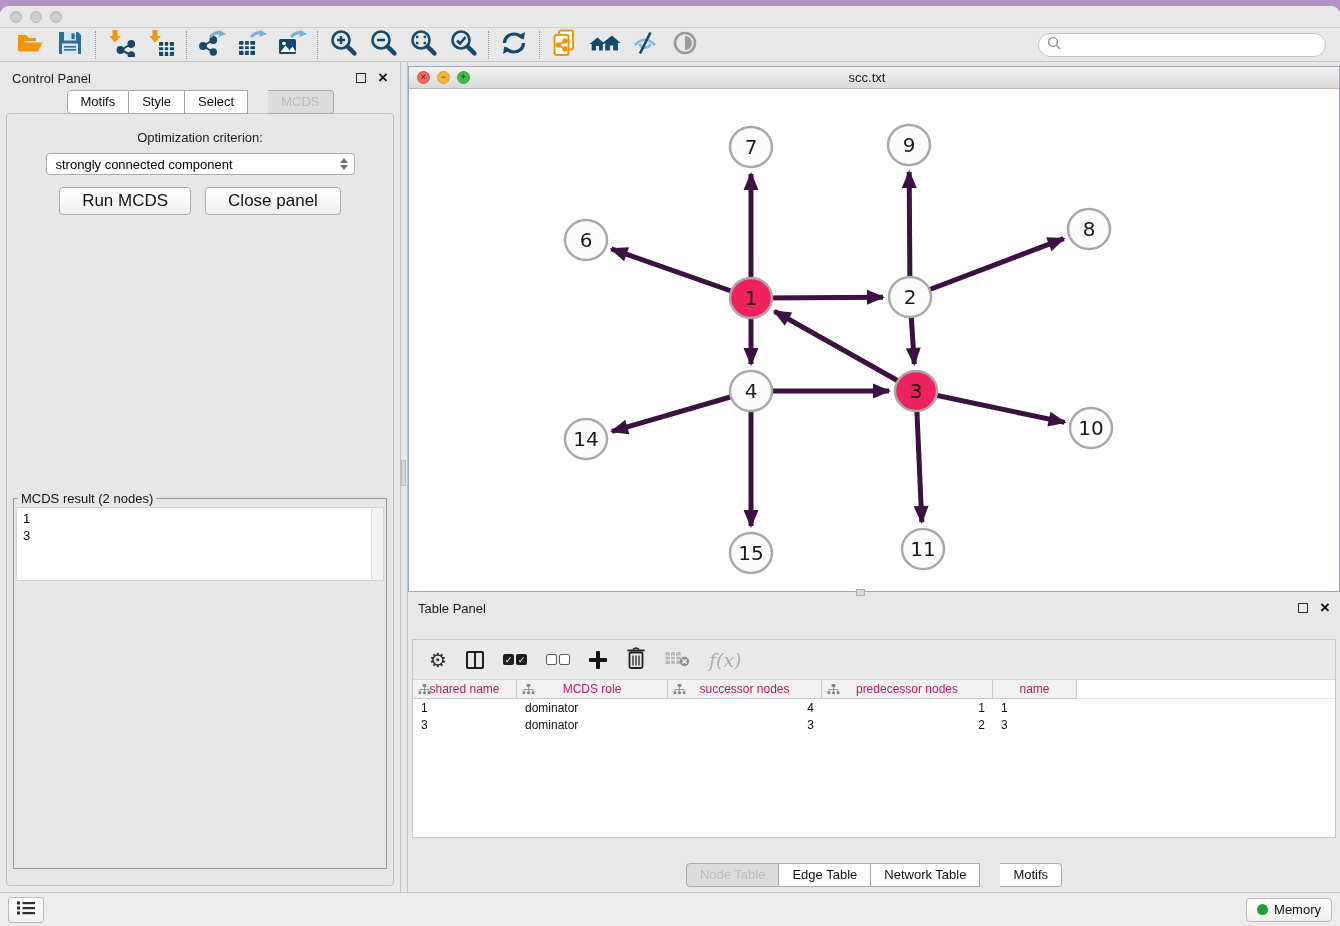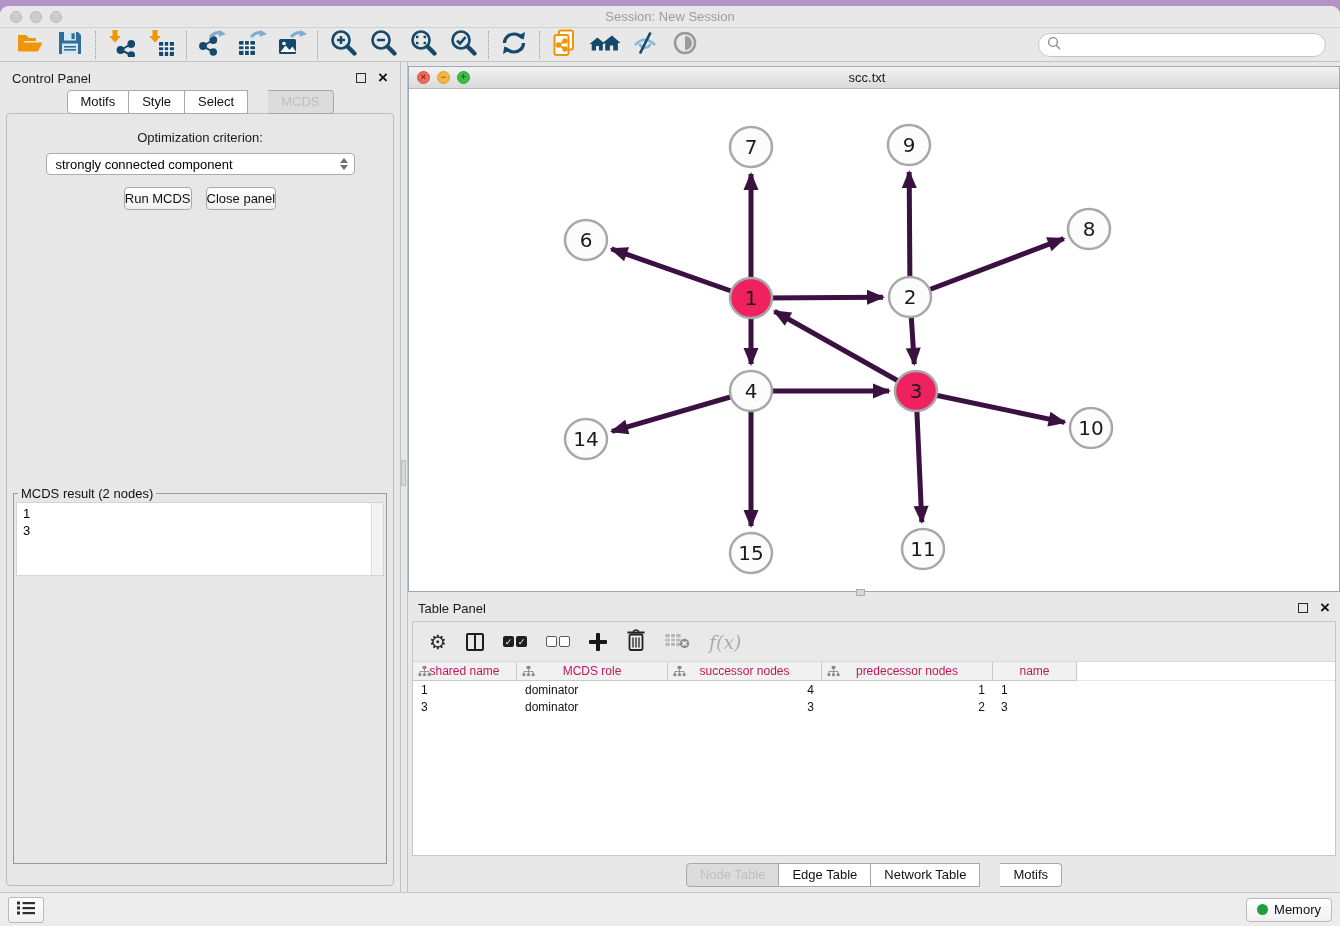--- a/index.html
+++ b/index.html
@@ -45,21 +45,21 @@
                 background:#E7E7E7; padding-top:16px; display:flex; flex-direction:column; min-height:0; }
   .opt-label { text-align:center; font-size:13px; color:#1A1A1A; }
   .dropdown { width:309px; height:22px; margin:8px auto 0; background:#fff; border:1px solid #ACACAC;
               border-radius:4px; display:flex; align-items:center; padding:0 6px 0 9px; font-size:13px; }
   .dd-stepper { margin-left:auto; display:flex; flex-direction:column; gap:2px; align-items:center; }
   .dd-stepper i { width:0; height:0; border-left:4px solid transparent; border-right:4px solid transparent; display:block; }
   .dd-up { border-bottom:5px solid #6F6F6F; }
   .dd-down { border-top:5px solid #6F6F6F; }
   .btn-row { display:flex; justify-content:center; gap:14px; margin-top:12px; }
   .aqua-btn { background:linear-gradient(#FFFFFF,#EFEFEF); border:1px solid #A9A9A9; border-radius:4px;
-              font-size:13px; padding:3px 0; color:#111; }
+              font-size:17px; padding:3px 22px; color:#111; }
   fieldset.result { margin:276px 6px 0; border:1px solid #999; height:378px; padding:1px 2px 2px; background:#E7E7E7; }
   fieldset.result legend { font-size:13px; padding:0 3px; margin-left:2px; color:#111; }
   .result-inner { width:100%; height:100%; background:#fff; border:1px solid #D4D4D4; position:relative;
                   font-size:13px; line-height:17px; padding:2px 6px; white-space:pre; overflow:hidden; }
   .result-scroll { position:absolute; top:0; right:0; bottom:0; width:12px; background:#F2F2F2; border-left:1px solid #DDD; }
 
   
   .vsplitter { width:8px; background:#E8E8E8; border-left:1px solid #C2C2C2; border-right:1px solid #C2C2C2; position:relative; }
   .vsplitter .handle { position:absolute; top:398px; left:0; width:5px; height:26px; background:#D8D8D8; border:1px solid #BDBDBD; }
 
@@ -74,21 +74,21 @@
   .t-yellow { background:#F5B63F; border:1px solid #DFA02E; color:#985C0A; }
   .t-green { background:#3FBB4A; border:1px solid #2FA73A; color:#0E6B16; }
   .net-title { position:absolute; left:0; right:14px; text-align:center; font-size:13px; color:#1A1A1A; }
   .net-canvas { flex:1; position:relative; background:#fff; }
   .net-canvas svg { position:absolute; inset:0; }
 
   .hdivider { height:3px; background:#E8E8E8; position:relative; }
   .hdivider .handle { position:absolute; left:448px; top:-3px; width:9px; height:7px; background:#D8D8D8; border:1px solid #ADADAD; }
 
   
-  .table-panel { flex:1; display:flex; flex-direction:column; min-height:0; background:#E8E8E8; }
+  .table-panel { flex:1; display:flex; flex-direction:column; min-height:0; background:#E8E8E8;gap:18px; }
   .tp-header { height:26px; display:flex; align-items:center; padding:0 10px; font-size:13px; color:#1A1A1A; }
   .tp-header .spacer { flex:1; }
   .tp-body { flex:1; margin:0 4px; border:1px solid #C6C6C6; background:#fff; display:flex; flex-direction:column; min-height:0; }
   .tp-toolbar { height:40px; background:#E9E9E9; display:flex; align-items:center; gap:19px; padding:0 16px;
                 border-bottom:1px solid #D8D8D8; }
   .tt-btn { display:flex; align-items:center; justify-content:center; background:none; border:none; }
   .gear-glyph { font-family:"DejaVu Sans",sans-serif; font-size:20px; color:#2A2A2A; line-height:1; }
   .cols-icon { width:18px; height:18px; border:2.5px solid #1E1E1E; border-radius:2px; position:relative; }
   .cols-icon::after { content:""; position:absolute; left:50%; top:0; bottom:0; width:2.5px; margin-left:-1.25px; background:#1E1E1E; }
   .chk-pair { display:flex; gap:2px; }
@@ -122,21 +122,20 @@
 </style>
 </head>
 <body>
 
 <div class="window">
 
   <div class="titlebar">
     <span class="gray-dot"></span>
     <span class="gray-dot"></span>
     <span class="gray-dot"></span>
-    <span class="win-title">Session: New Session</span>
   </div>
 
   <div class="toolbar">
     <button class="tbtn">
         <span>
       <svg width="28" height="26" viewBox="0 0 28 26">
             <path d="M2 5h8l3 3h7v3H8.5L4.5 21H2z" fill="#F0940A"></path>
             <path d="M6.5 12.5h20L22 21.5H2.8z" fill="#F0940A"></path>
           </svg></span>
       </button>

